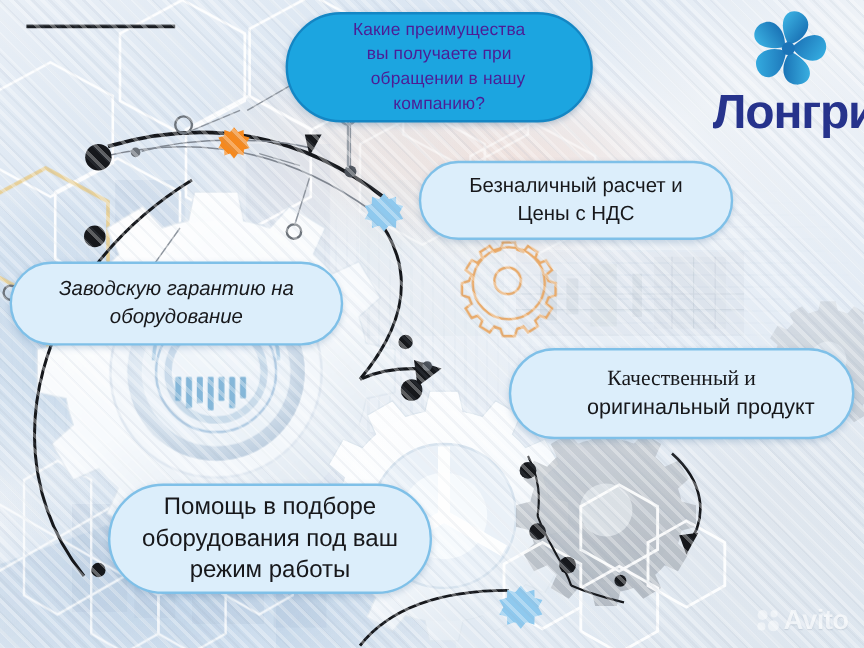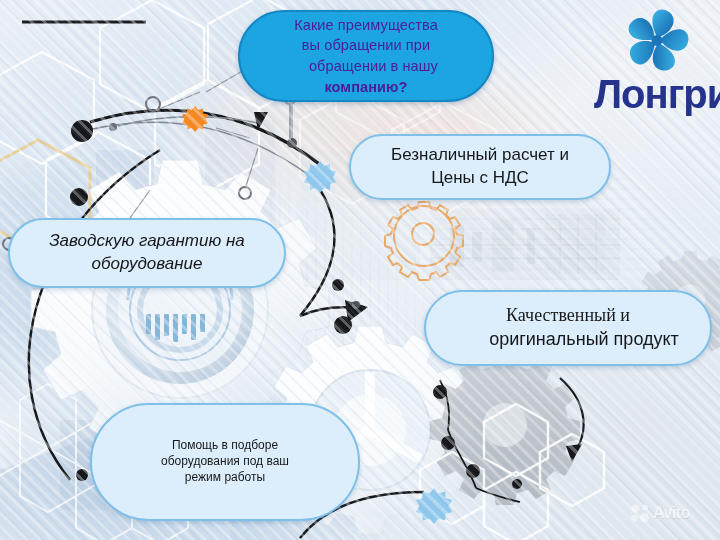--- a/index.html
+++ b/index.html
@@ -56,21 +56,21 @@
   
   #logo{position:absolute;left:596px;top:6px;width:124px;height:112px;}
   #logo .mark{position:absolute;left:22px;top:0px;width:78px;height:72px;}
   #logo .wordmark{position:absolute;left:-2px;top:66px;width:130px;
       font-size:40px;line-height:44px;font-weight:700;color:#26338c;letter-spacing:-1px;
       white-space:nowrap;overflow:hidden;}
 
   
   #avito{position:absolute;left:630px;top:503px;display:flex;align-items:center;gap:3px;
          opacity:.55;}
-  #avito .aw-text{font-size:16px;font-weight:700;color:#ffffff;letter-spacing:-.5px;
+  #avito .aw-text{font-size:23px;font-weight:700;color:#ffffff;letter-spacing:-.5px;
          text-shadow:0 1px 1px rgba(120,135,155,.45);}
 </style>
 </head>
 <body>
 
 <div id="stage">
 
   <div class="layer warm-wash"></div>
   <div class="layer cool-wash"></div>
   <div class="layer blueprint"></div>
@@ -307,23 +307,23 @@
       <path d="M290,100 L290,140"></path>
     </g>
   </svg>
 
   <div class="layer hatch-dark"></div>
   <div class="layer hatch"></div>
 
   <div class="bubble b-main" style="left:238px;top:10px;width:256px;height:92px;padding:0 16px;">
     <span>
       <span style="display: block;">Какие преимущества</span>
-      <span style="display: block;">вы обращении при</span>
+      <span style="display: block;">вы получаете при</span>
       <span style="display: block; text-align: right;">обращении в нашу</span>
-      <span style="display: block; font-weight: bold;">компанию?</span>
+      <span style="display: block;">компанию?</span>
     </span>
   </div>
 
   <div class="bubble b-light" style="left:349px;top:134px;width:262px;height:66px;padding:0 14px;">
     <span>
       <span style="display: block;">Безналичный расчет и</span>
       <span style="display: block;">Цены с НДС</span>
     </span>
   </div>
 
@@ -334,21 +334,21 @@
     </span>
   </div>
 
   <div class="bubble b-light" style="left:424px;top:290px;width:288px;height:76px;padding:0 12px;font-size:18px;">
     <span>
       <span style="display: block; font-family: Liberation Serif, serif;">Качественный и</span>
       <span style="display: block; margin-left: 32px;">оригинальный продукт</span>
     </span>
   </div>
 
-  <div class="bubble b-light" style="left:90px;top:403px;width:270px;height:118px;padding:0 12px;font-size:12px;">
+  <div class="bubble b-light" style="left:90px;top:403px;width:270px;height:92px;padding:0 12px;font-size:20px;">
     <span>
       <span style="display: block;">Помощь в подборе</span>
       <span style="display: block;">оборудования под ваш</span>
       <span style="display: block;">режим работы</span>
     </span>
   </div>
 
   <div id="logo">
     <svg class="mark" viewBox="0 0 100 92">
       <defs>

